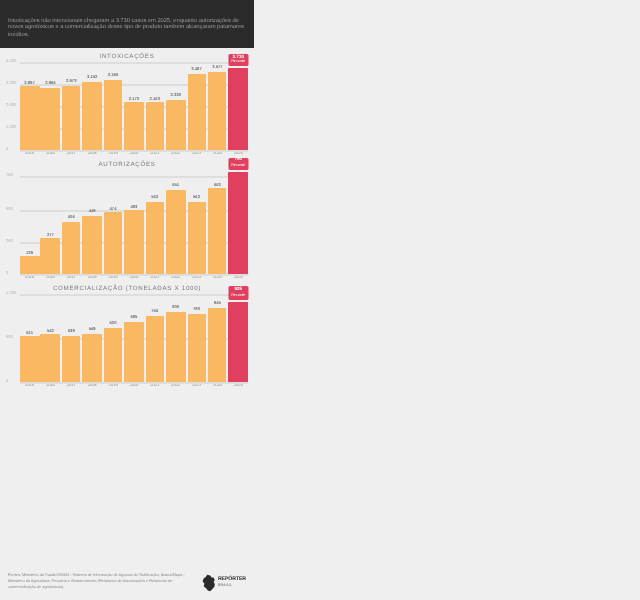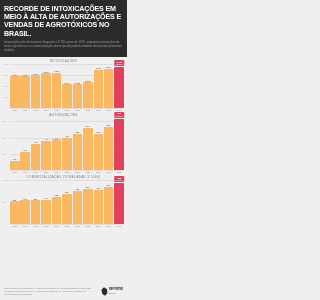--- a/index.html
+++ b/index.html
@@ -80,21 +80,20 @@
   .logo-text { display:flex; flex-direction:column; }
   .logo-main { font-size:2.6px; font-weight:bold; color:#2B2B2B; letter-spacing:-0.05px; line-height:2.9px; }
   .logo-sub { font-size:1.8px; color:#555; letter-spacing:0.1px; line-height:2.1px; }
 </style>
 </head>
 <body>
 
 <div class="infographic">
 
   <div class="header">
-    <div class="title">RECORDE DE INTOXICAÇÕES EM MEIO À ALTA DE AUTORIZAÇÕES E VENDAS DE AGROTÓXICOS NO BRASIL.</div>
     <div class="subtitle">Intoxicações não intencionais chegaram a 3.730 casos em 2025, enquanto autorizações de novos agrotóxicos e a comercialização desse tipo de produto também alcançaram patamares inéditos.</div>
   </div>
 
   <div class="charts" id="charts">
       <div class="panel">
         <div class="panel-title">INTOXICAÇÕES</div>
         <div class="plot" style="height: 44px;">
           <div class="grid">
             <div class="gridline" style="top: 100%;"></div>
             <div class="ytick" style="top: 100%;">0</div>

